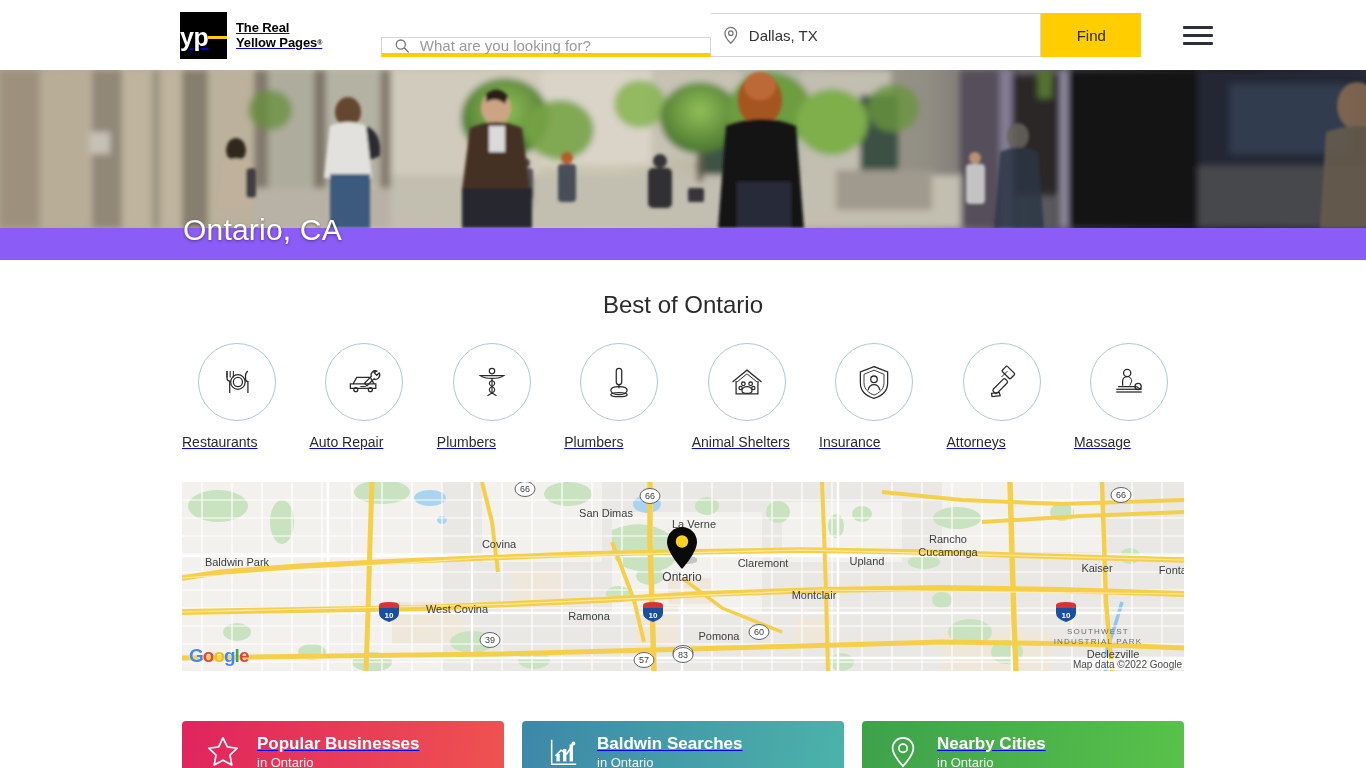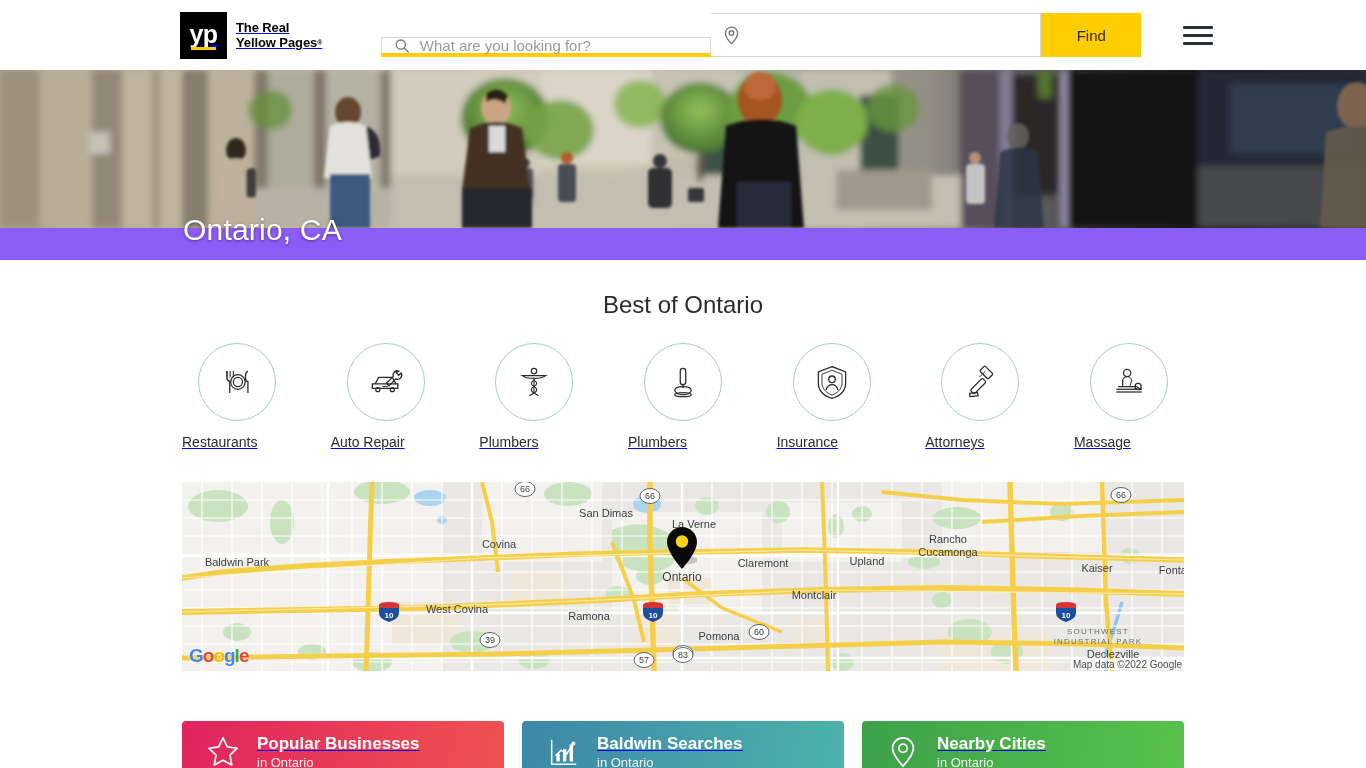--- a/index.html
+++ b/index.html
@@ -23,21 +23,21 @@
   .logo-wrap {
     display: flex;
     align-items: center;
     margin-left: 180px;
     gap: 9px;
   }
   .logo-mark {
     width: 47px; height: 47px;
     background: #000000;
     display: flex;
-    flex-direction: column;
+    flex-direction: row;
     align-items: center;
     justify-content: center;
     padding-top: 3px;
   }
   .logo-mark .yp {
     color: #ffffff;
     font-size: 25px;
     font-weight: bold;
     line-height: 22px;
     letter-spacing: -0.5px;
@@ -255,20 +255,21 @@
         <line x1="15.8" y1="15.8" x2="22" y2="22" stroke-linecap="round"></line>
       </svg>
       <input type="text" placeholder="What are you looking for?" style="">
     </div>
 
     <div class="field field-loc">
       <svg width="17" height="19" viewBox="0 0 24 28" fill="none" stroke="#777" stroke-width="2">
         <path d="M12 26C12 26 21 17.2 21 10.6A9 9 0 1 0 3 10.6C3 17.2 12 26 12 26Z"></path>
         <circle cx="12" cy="10.4" r="3.4"></circle>
       </svg>
+      <input type="text" value="Dallas, TX" style="">
     </div>
 
     <button class="find-btn">Find</button>
   </div>
 
   <div class="hamburger">
     <span></span>
     <span></span>
     <span></span>
   </div>
@@ -466,20 +467,35 @@
       <svg width="40" height="40" viewBox="0 0 44 44" fill="none" stroke="#2b2b2b" stroke-width="1.4">
         <rect x="19" y="7" width="6" height="18" rx="3"></rect>
         <path d="M22 25v4"></path>
         <path d="M13 31c0-3 4-4 9-4s9 1 9 4-4 5-9 5-9-2-9-5z"></path>
         <ellipse cx="22" cy="36" rx="9" ry="2.2"></ellipse>
       </svg>
     </span>
     <div class="cat-label">Plumbers</div>
   </a>
 
+  <a class="cat" href="#">
+    <span class="cat-circle">
+      <svg width="40" height="40" viewBox="0 0 44 44" fill="none" stroke="#2b2b2b" stroke-width="1.4">
+        <path d="M6 22L22 9l16 13"></path>
+        <path d="M10 21v14h24V21"></path>
+        <path d="M11 22L22 13l11 9" stroke-width="1.1"></path>
+        <circle cx="18" cy="24" r="2"></circle>
+          <circle cx="26" cy="24" r="2"></circle>
+        <circle cx="15" cy="28.5" r="1.8"></circle>
+          <circle cx="29" cy="28.5" r="1.8"></circle>
+        <path d="M22 27c-3.4 0-5.5 2.3-5.5 4.6 0 1.8 1.6 2.9 5.5 2.9s5.5-1.1 5.5-2.9C27.5 29.3 25.4 27 22 27z"></path>
+      </svg>
+    </span>
+    <div class="cat-label">Animal Shelters</div>
+  </a>
 
   <a class="cat" href="#">
     <span class="cat-circle">
       <svg width="40" height="40" viewBox="0 0 44 44" fill="none" stroke="#2b2b2b" stroke-width="1.4">
         <path d="M22 5L7 11v12c0 9 7 14.5 15 17 8-2.5 15-8 15-17V11L22 5z"></path>
         <path d="M22 9L11 13.5V23c0 7 5.5 11.3 11 13.4 5.5-2.1 11-6.4 11-13.4v-9.5L22 9z" stroke-width="1"></path>
         <circle cx="22" cy="19" r="3.6"></circle>
         <path d="M15.5 31c1-4 3.6-6 6.5-6s5.5 2 6.5 6"></path>
       </svg>
     </span>

